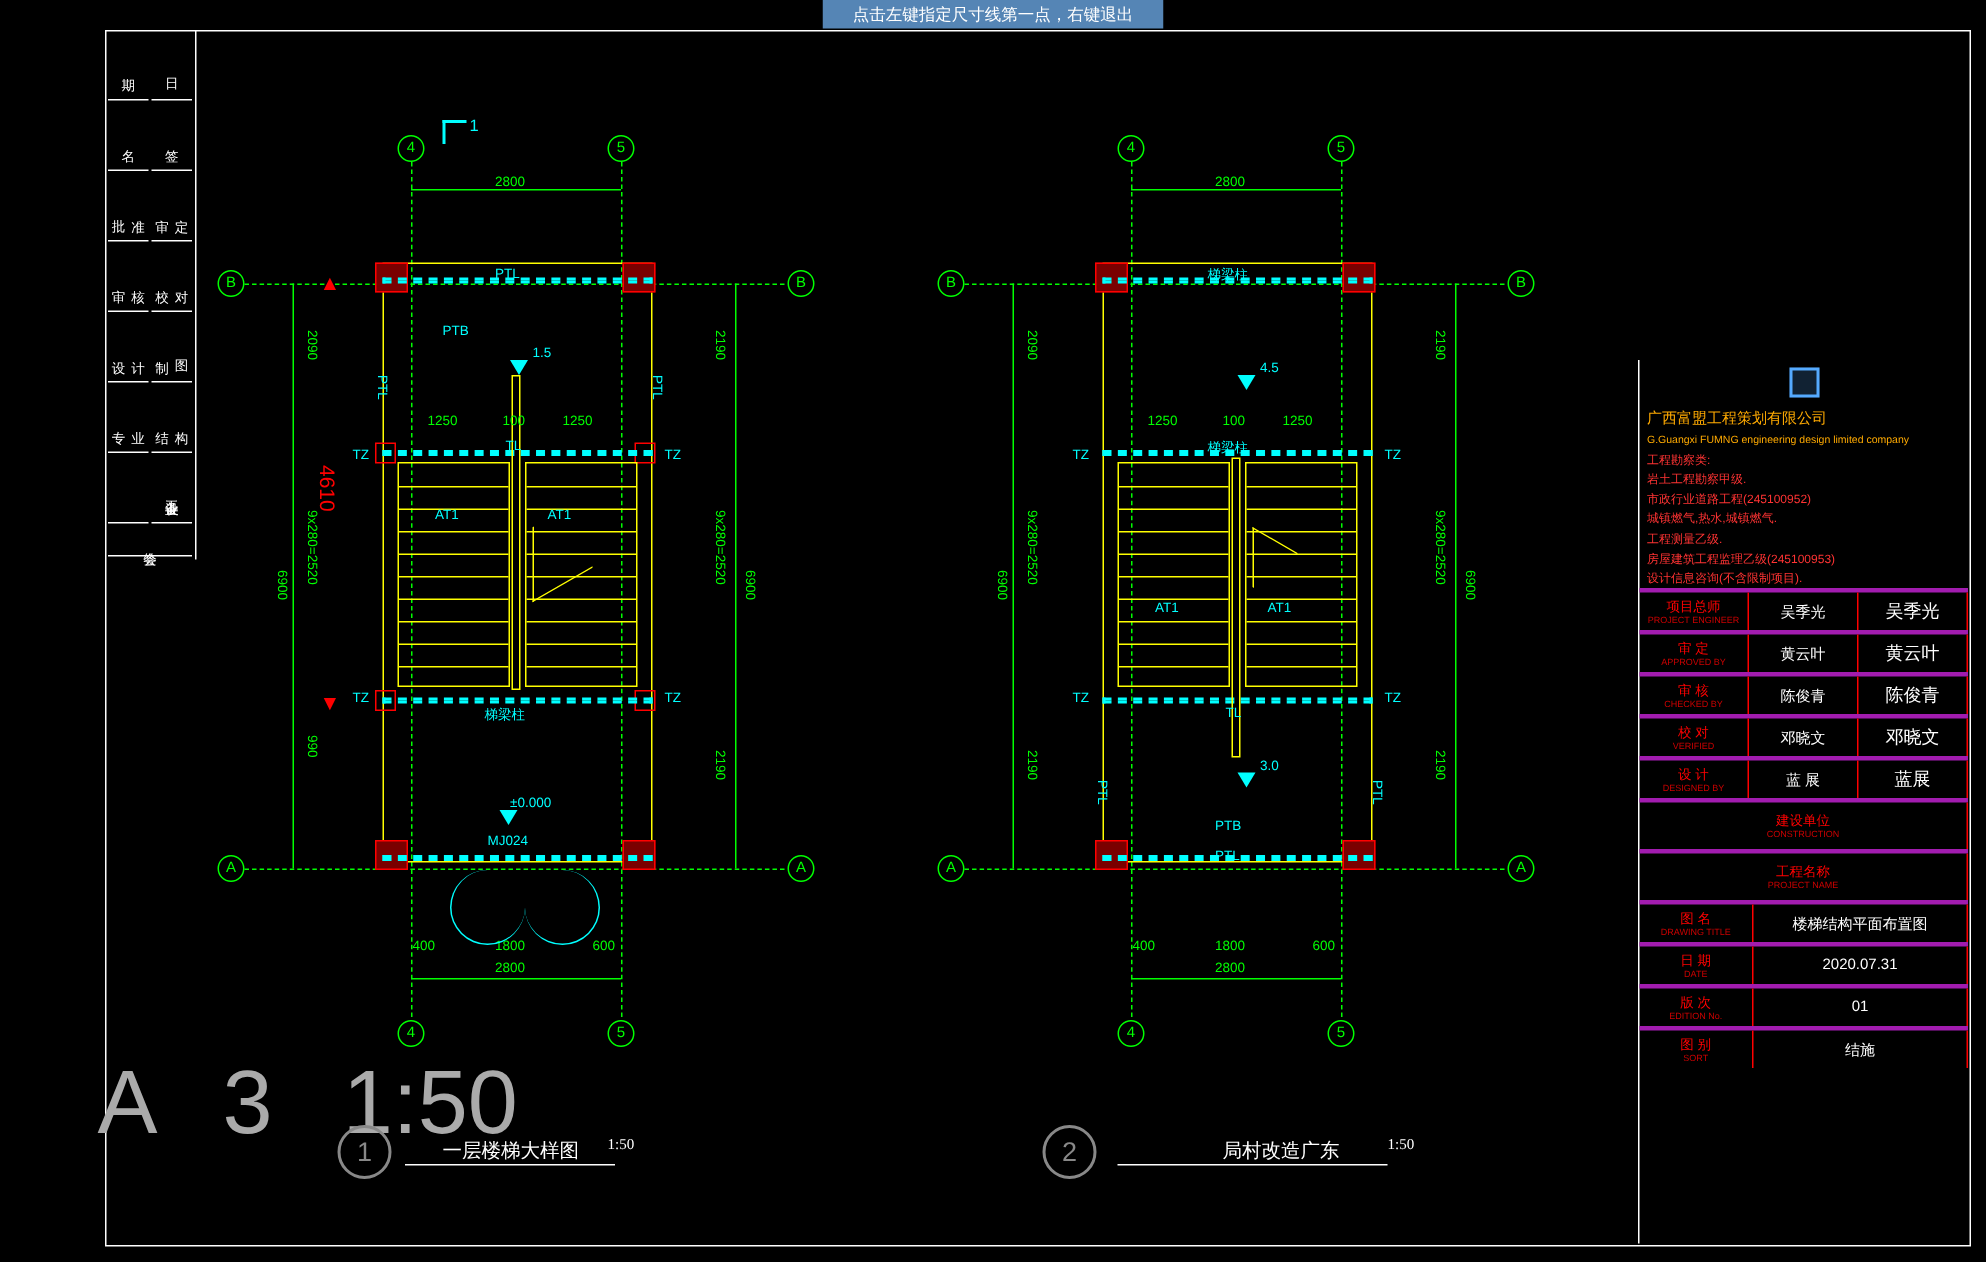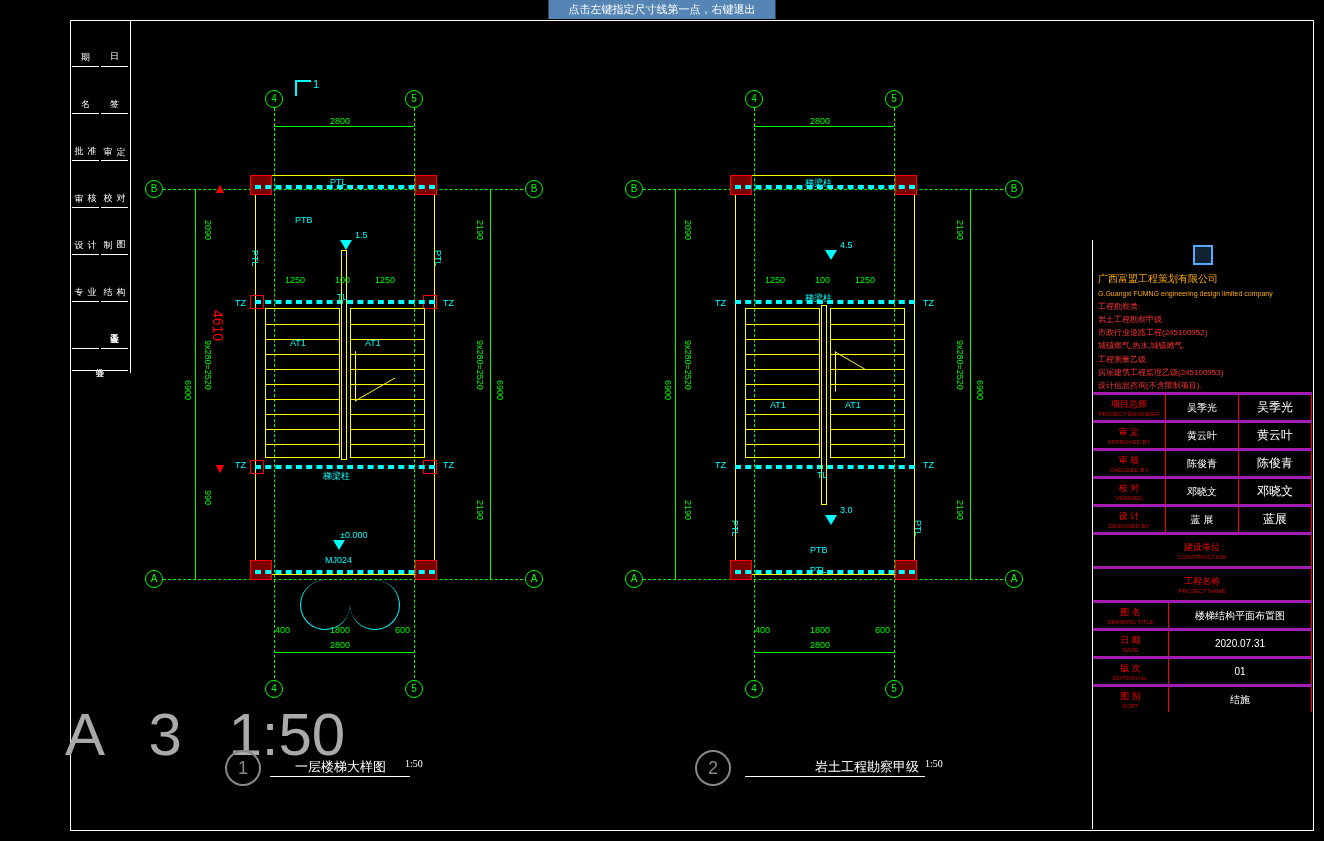--- a/index.html
+++ b/index.html
@@ -296,21 +296,21 @@
   <div class="tri" style="left:190px;top:190px"></div>
   <div class="txt" style="left:205px;top:445px">3.0</div>
   <div class="tri" style="left:190px;top:455px"></div>
 
   <div class="dim" style="left:130px;top:215px">1250</div>
   <div class="dim" style="left:180px;top:215px">100</div>
   <div class="dim" style="left:220px;top:215px">1250</div>
 </div>
 
 <div class="bignum" style="left:600px;top:730px">2</div>
-<div class="bigtxt" style="left:720px;top:738px;font-size:13px">岩土工程勘察甲级</div>
+<div class="bigtxt" style="left:720px;top:738px;font-size:13px">局村改造广东</div>
 <div class="bigtxt" style="left:830px;top:738px;font-size:10px">1:50</div>
 <div style="position:absolute;left:650px;top:756px;width:180px;border-top:1px solid #fff"></div>
 
 </div>
 
 <div class="titleblock">
   <div class="tb-logo"><span class="tb-logo-sq"></span></div>
   <div class="tb-company">广西富盟工程策划有限公司</div>
   <div class="tb-text" style="color:#fa0;font-size:7px">G.Guangxi FUMNG engineering design limited company</div>
   <div class="tb-text">工程勘察类:</div>

